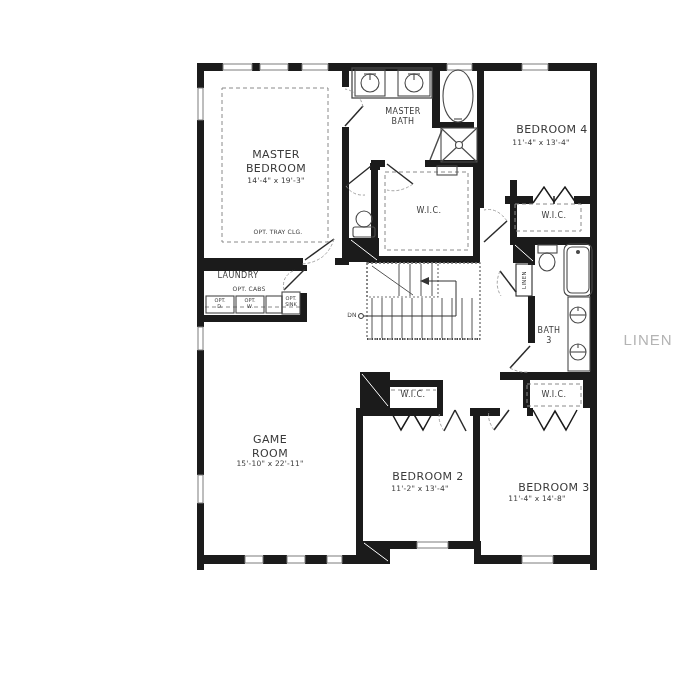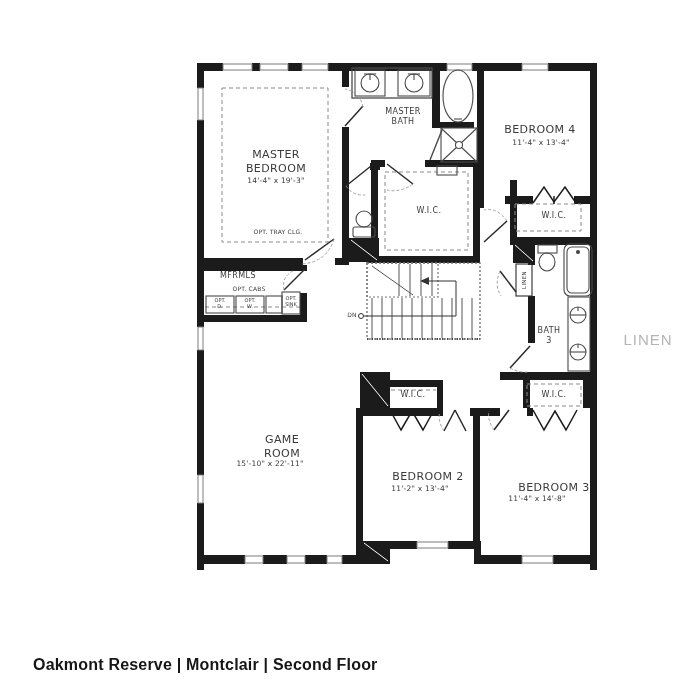--- a/index.html
+++ b/index.html
@@ -260,47 +260,46 @@
 
   <div class="lbl room" style="left:276px;top:162px">MASTER
 BEDROOM</div>
   <div class="lbl dims" style="left:276px;top:181px">14'-4" x 19'-3"</div>
   <div class="lbl tiny" style="left:278px;top:232px">OPT. TRAY CLG.</div>
 
   <div class="lbl small" style="left:403px;top:117px">MASTER
 BATH</div>
   <div class="lbl small" style="left:429px;top:211px">W.I.C.</div>
 
-  <div class="lbl room" style="left:540px;top:130px">BEDROOM 4</div>
+  <div class="lbl room" style="left:552px;top:130px">BEDROOM 4</div>
   <div class="lbl dims" style="left:541px;top:143px">11'-4" x 13'-4"</div>
   <div class="lbl small" style="left:554px;top:216px">W.I.C.</div>
 
   <div class="lbl small" style="left:549px;top:336px">BATH
 3</div>
   <div class="lbl vert" style="left:524px;top:280px">LINEN</div>
 
-  <div class="lbl small" style="left:238px;top:276px">MFRMLS</div>
+  <div class="lbl small" style="left:238px;top:276px">LAUNDRY</div>
   <div class="lbl tiny" style="left:249px;top:289px">OPT. CABS</div>
   <div class="lbl micro" style="left:220px;top:304px">OPT.
 D.</div>
   <div class="lbl micro" style="left:250px;top:304px">OPT.
 W.</div>
   <div class="lbl micro" style="left:291px;top:302px">OPT.
 SINK</div>
 
   <div class="lbl tiny" style="left:352px;top:315px">DN</div>
 
-  <div class="lbl room" style="left:282px;top:447px">GAME
+  <div class="lbl room" style="left:270px;top:447px">GAME
 ROOM</div>
   <div class="lbl dims" style="left:270px;top:464px">15'-10" x 22'-11"</div>
 
   <div class="lbl room" style="left:428px;top:477px">BEDROOM 2</div>
   <div class="lbl dims" style="left:420px;top:489px">11'-2" x 13'-4"</div>
   <div class="lbl small" style="left:413px;top:395px">W.I.C.</div>
 
   <div class="lbl room" style="left:554px;top:488px">BEDROOM 3</div>
   <div class="lbl dims" style="left:537px;top:499px">11'-4" x 14'-8"</div>
   <div class="lbl small" style="left:554px;top:395px">W.I.C.</div>
 
   <div class="lbl watermark" style="left:648px;top:340px">LINEN</div>
 
-  <div class="caption" style="left:33px;top:656px">Oakmont Reserve | Montclair | Second Floor</div>
 </div>
 
 </body></html>

